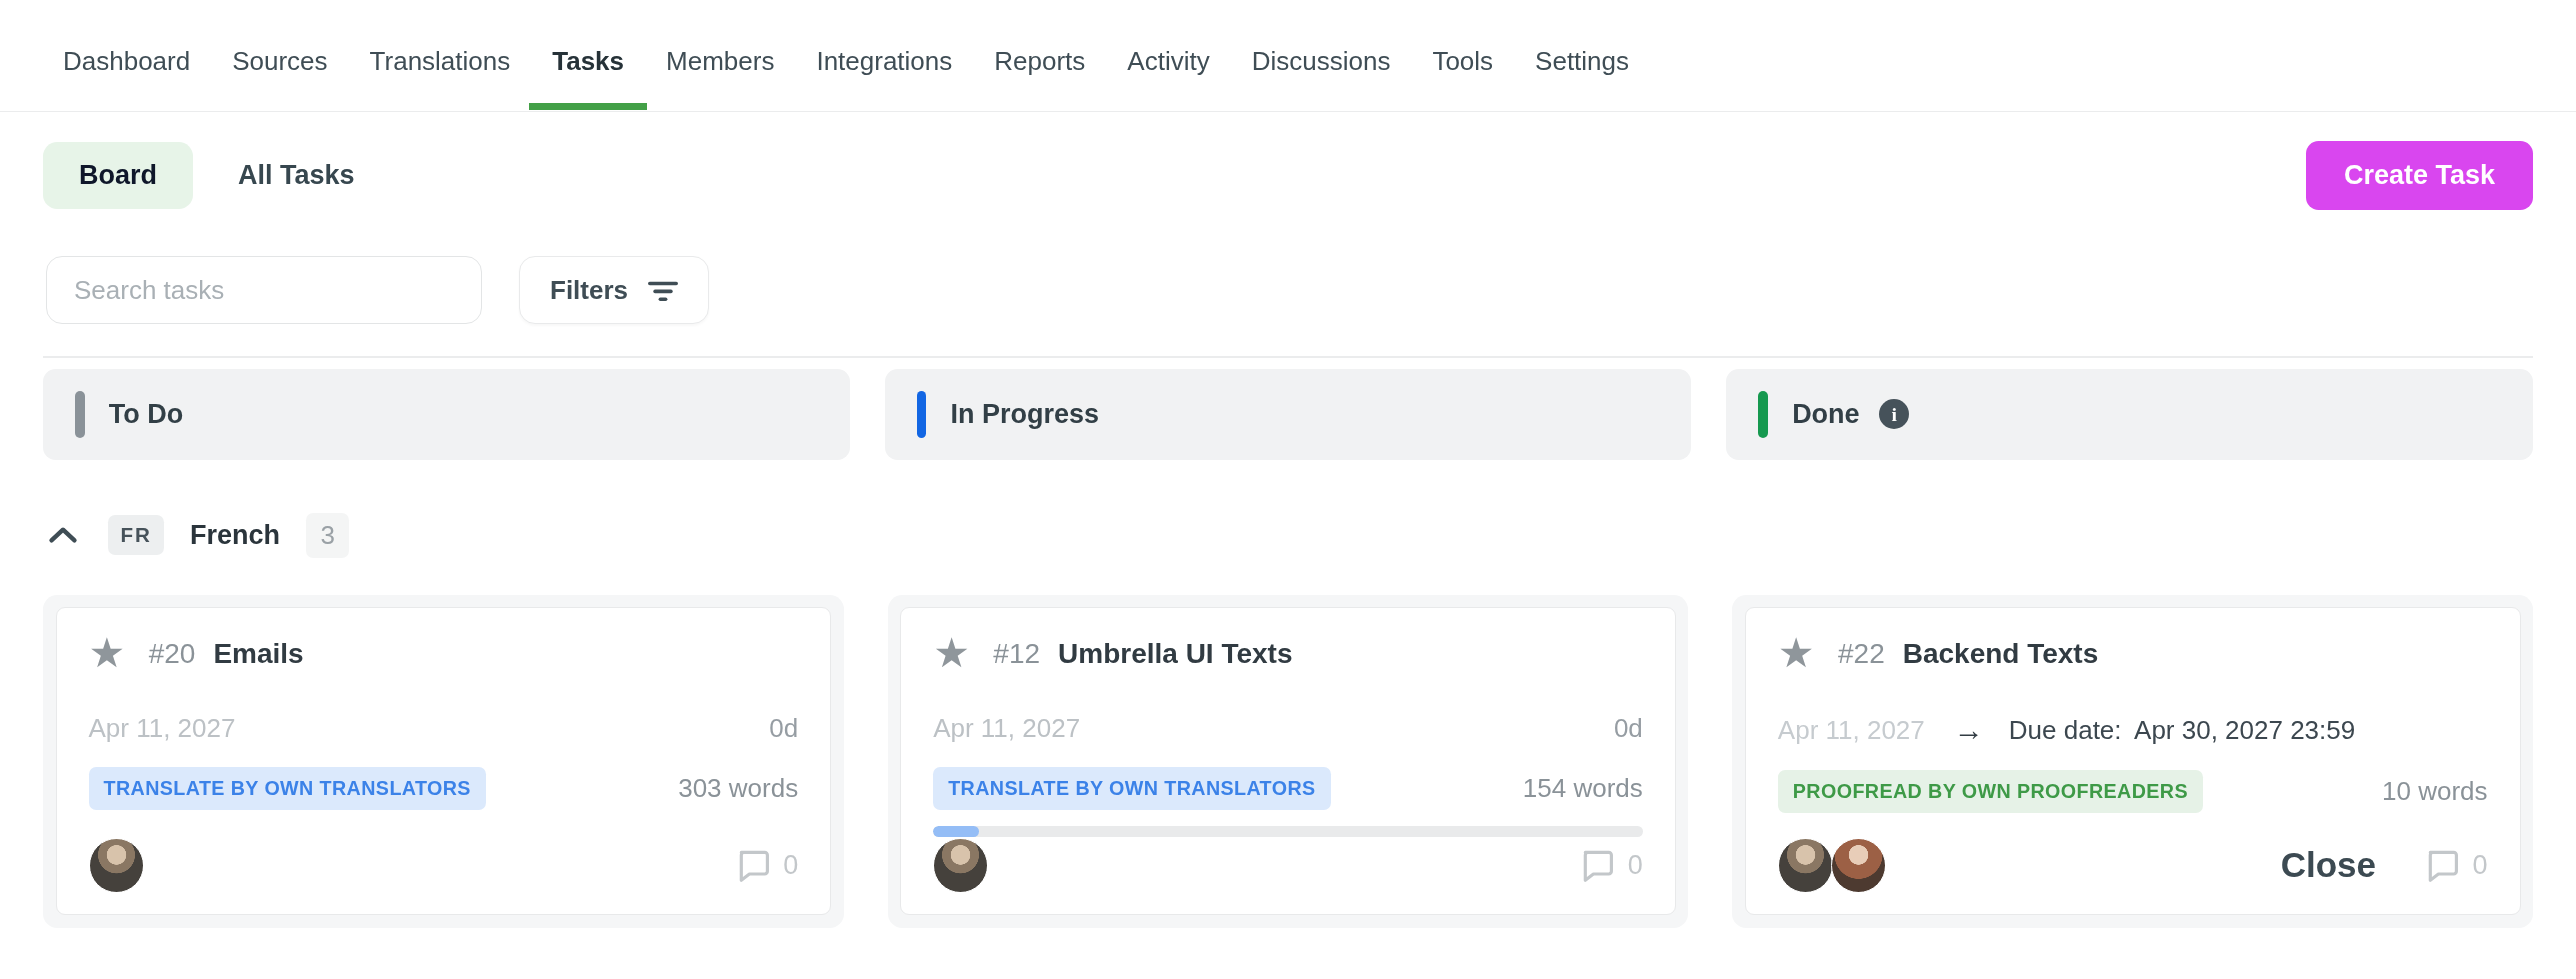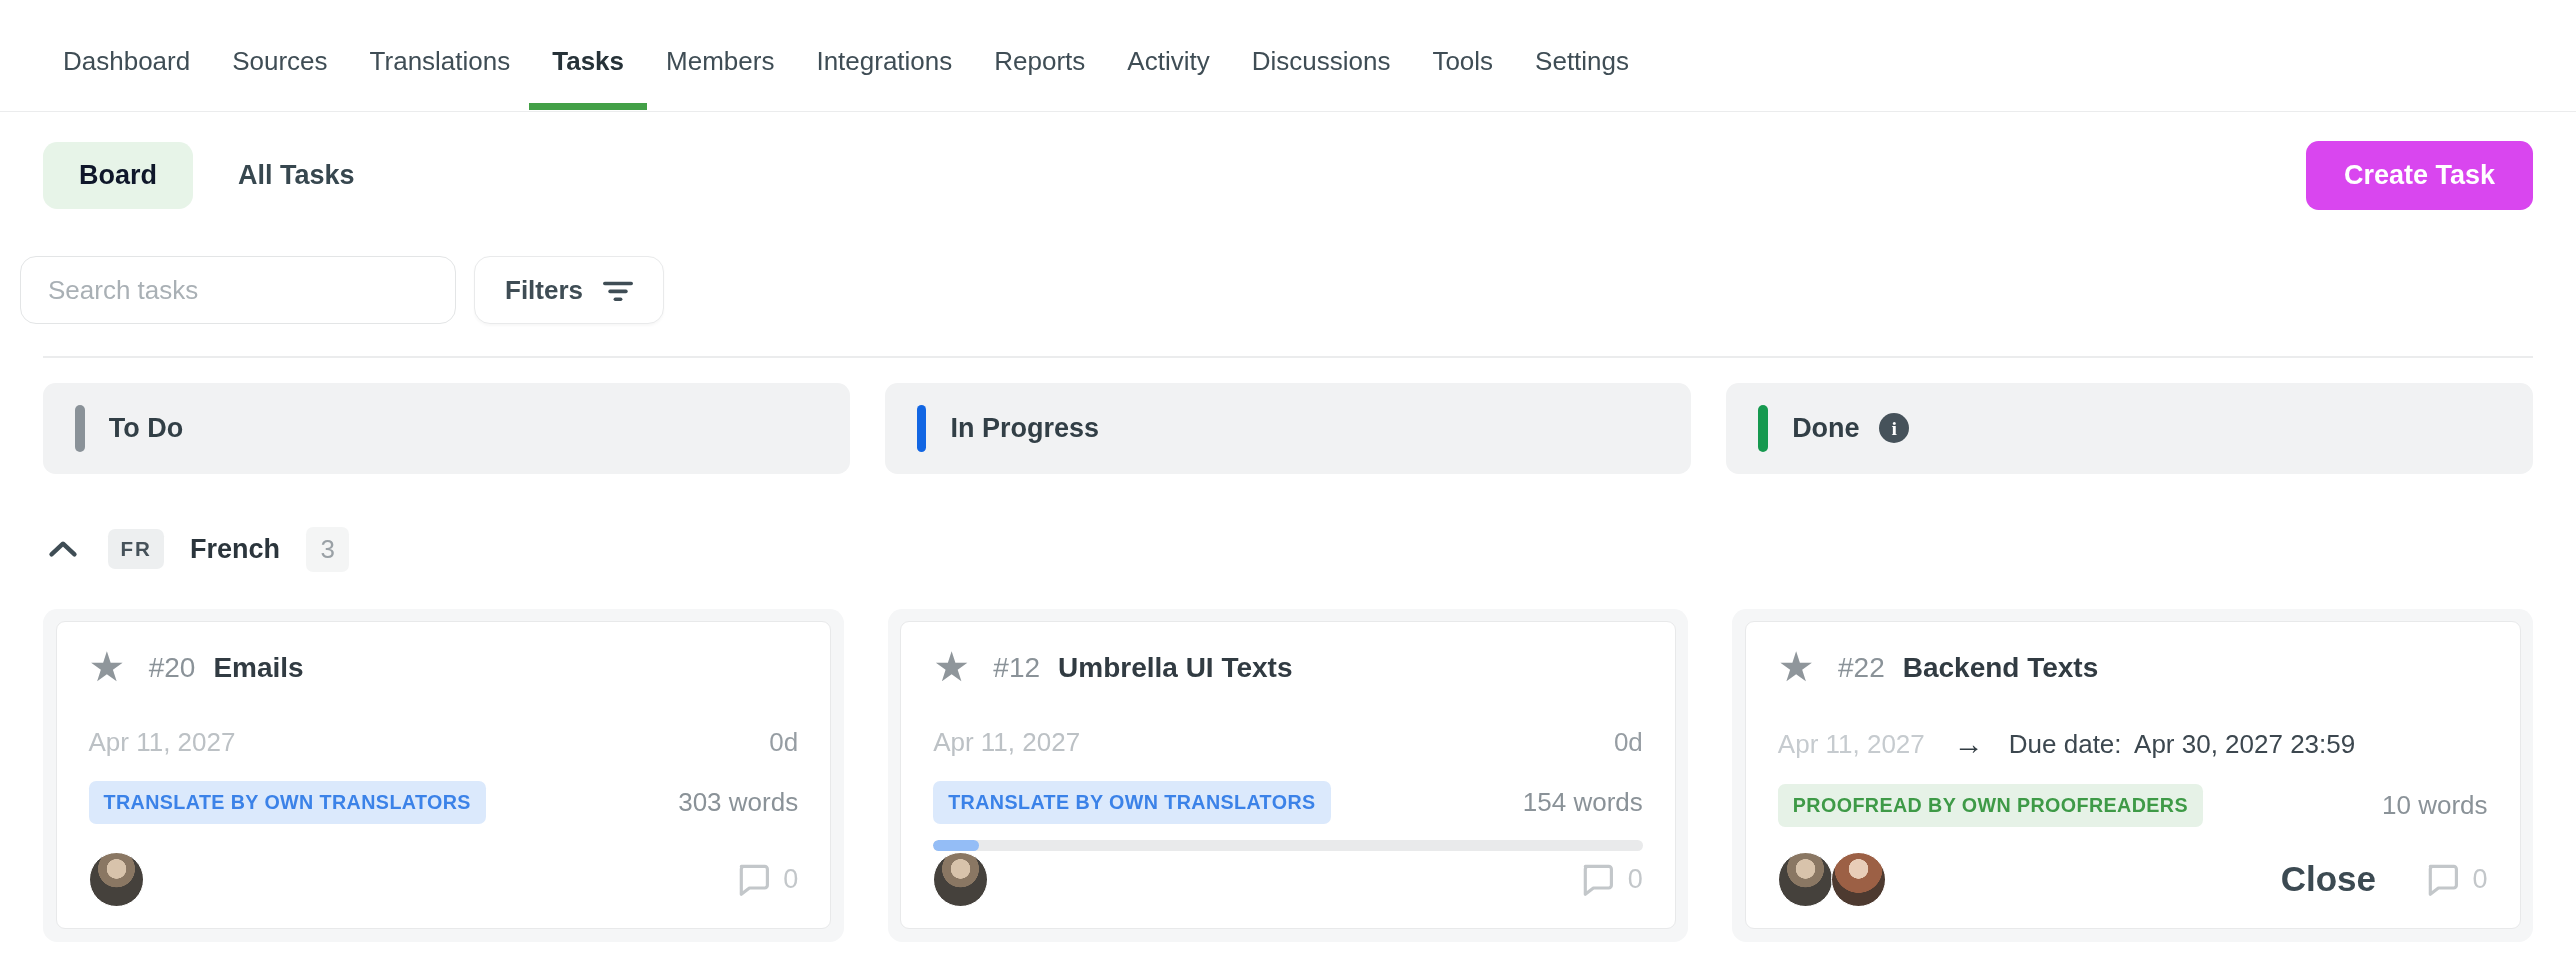--- a/index.html
+++ b/index.html
@@ -12,29 +12,29 @@
   .nav-item.active::after { content:""; position:absolute; left:-23px; right:-23px; bottom:-1.8px; height:7.2px; background:#43a047; }
 
   
   .toolbar { display:flex; align-items:center; justify-content:space-between; margin:29px 43px 0; height:68px; }
   .toolbar-left { display:flex; align-items:center; gap:45px; }
   .view-toggle { background:#e7f4e8; color:#0f172a; font-size:27px; font-weight:600; padding:18px 36px; border-radius:14.3px; cursor:pointer; }
   .all-tasks { font-size:27px; font-weight:600; color:#37474f; cursor:pointer; }
   .create-btn { background:#d946ef; color:#fff; font-size:27px; font-weight:600; padding:19px 38px; border:none; border-radius:12.5px; cursor:pointer; }
 
   
-  .searchrow { display:flex; align-items:center; gap:18px; margin:47px 20px 0; }
+  .searchrow { display:flex; align-items:center; gap:37px; margin:47px 46px 0; }
   .search-input { width:436px; height:68px; border:1.8px solid #e3e5e6; border-radius:16px; font-size:26px; padding:0 27px; color:#3f4d55; outline:none; font-family:"Liberation Sans", sans-serif; }
   .search-input::placeholder { color:#a9b0b5; }
   .filters-btn { height:68px; display:flex; align-items:center; gap:19.7px; background:#fff; border:1.8px solid #e9eaeb; border-radius:16px; padding:0 30px; font-size:26px; font-weight:600; color:#3f4d55; cursor:pointer; box-shadow:0 1.8px 2.7px rgba(0,0,0,0.03); }
 
   .divider { height:1.8px; background:#ebeced; margin:32px 43px 0; }
 
   
-  .board { display:grid; grid-template-columns:1fr 1fr 1fr; column-gap:35px; margin:25px 43px 0; }
+  .board { display:grid; grid-template-columns:1fr 1fr 1fr; column-gap:35px; margin:11px 43px 0; }
   .col-header { background:#f1f2f3; border-radius:12.5px; height:91px; display:flex; align-items:center; padding:0 32px; }
   .status-pill { width:9.8px; height:47px; border-radius:5.4px; margin-right:24px; flex:0 0 auto; }
   .col-title { font-size:27px; font-weight:700; color:#323f46; }
   .info-icon { width:30px; height:30px; border-radius:50%; background:#46525a; color:#fff; font-size:19.7px; font-weight:700; display:flex; align-items:center; justify-content:center; margin-left:19.7px; cursor:pointer; font-family:"Liberation Serif", serif; }
 
   
   .group-row { display:flex; align-items:center; margin:54px 43px 0; height:43px; gap:26px; }
   .chevron { width:39px; height:39px; display:flex; align-items:center; justify-content:center; cursor:pointer; }
   .lang-badge { background:#edeff0; color:#46525a; font-size:20.6px; font-weight:700; letter-spacing:1.8px; padding:8px 12.5px; border-radius:7.2px; }
   .lang-name { font-size:27px; font-weight:700; color:#2b353c; }

